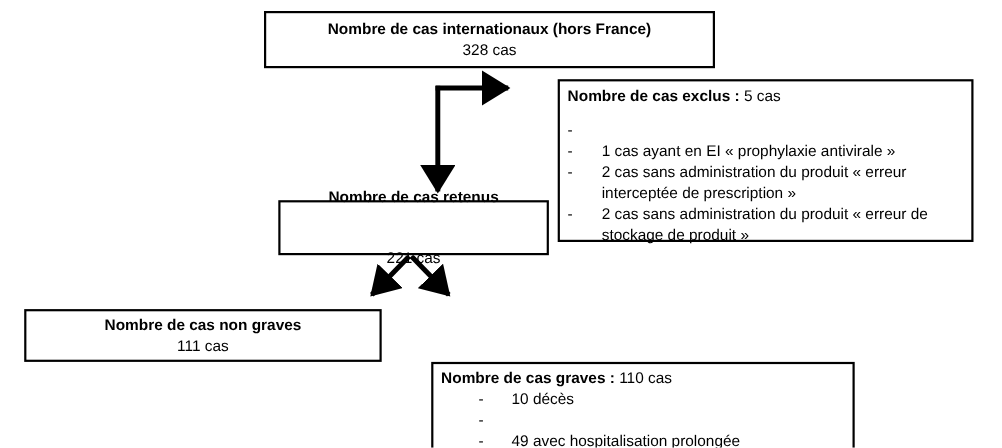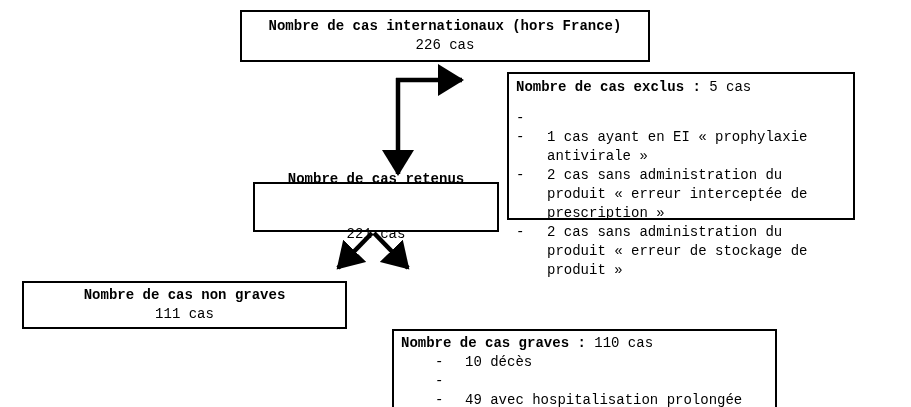--- a/index.html
+++ b/index.html
@@ -5,21 +5,21 @@
   html, body {
     margin: 0;
     padding: 0;
     background: #ffffff;
   }
   .stage {
     position: relative;
     width: 911px;
     height: 407px;
     background: #ffffff;
-    font-family: Liberation Mono, monospace;
+    font-family: Liberation Sans, sans-serif;
     font-size: 14px;
     line-height: 19px;
     color: #000000;
     overflow: hidden;
   }
   .arrows {
     position: absolute;
     left: 0;
     top: 0;
     z-index: 1;
@@ -44,21 +44,21 @@
   .detail ul {
     list-style: none;
     margin: 0;
     padding: 0;
   }
   .detail li { display: flex; }
   .detail li .dash { flex: none; }
 
   
   .box-international { left: 240px; top: 10px;  width: 410px; height: 52px; }
-  .box-excluded     { left: 507px; top: 72px;  width: 348px; height: 148px; padding: 4px 10px 0 7px; }
+  .box-excluded     { left: 507px; top: 72px;  width: 378px; height: 148px; padding: 4px 10px 0 7px; }
   .box-retained     { left: 253px; top: 182px; width: 246px; height: 50px; gap: 36px; }
   .box-nonserious   { left: 22px;  top: 281px; width: 325px; height: 48px; text-align: center; }
   .box-serious      { left: 392px; top: 283px; width: 385px; height: 104px; padding: 3px 8px 0 7px; margin-top: 46px; }
 
   .box-excluded ul { margin-top: 12px; }
   .box-excluded li .dash { width: 31px; }
   .box-serious li .dash { width: 30px; margin-left: 34px; }
 </style>
 </head>
 <body>
@@ -72,21 +72,21 @@
       </marker>
     </defs>
     <path d="M396,80 H462" stroke="#000000" stroke-width="4.5" fill="none" marker-end="url(#ah)"></path>
     <path d="M398,78 V174" stroke="#000000" stroke-width="4.5" fill="none" marker-end="url(#ah)"></path>
     <path d="M372,233 L338,268" stroke="#000000" stroke-width="4.5" fill="none" marker-end="url(#ah)"></path>
     <path d="M374,233 L408,268" stroke="#000000" stroke-width="4.5" fill="none" marker-end="url(#ah)"></path>
   </svg>
 
   <div class="box center-box box-international">
     <div class="box-title">Nombre de cas internationaux (hors France)</div>
-    <div class="box-count">226 cas</div>
+    <div class="box-count">328 cas</div>
   </div>
 
   <div class="box detail box-excluded">
     <div class="detail-header"><span>Nombre de cas exclus :</span> <span class="count">5 cas</span></div>
     <ul>
       <li>
           <span class="dash">-</span>
         </li>
       <li>
           <span class="dash">-</span>

